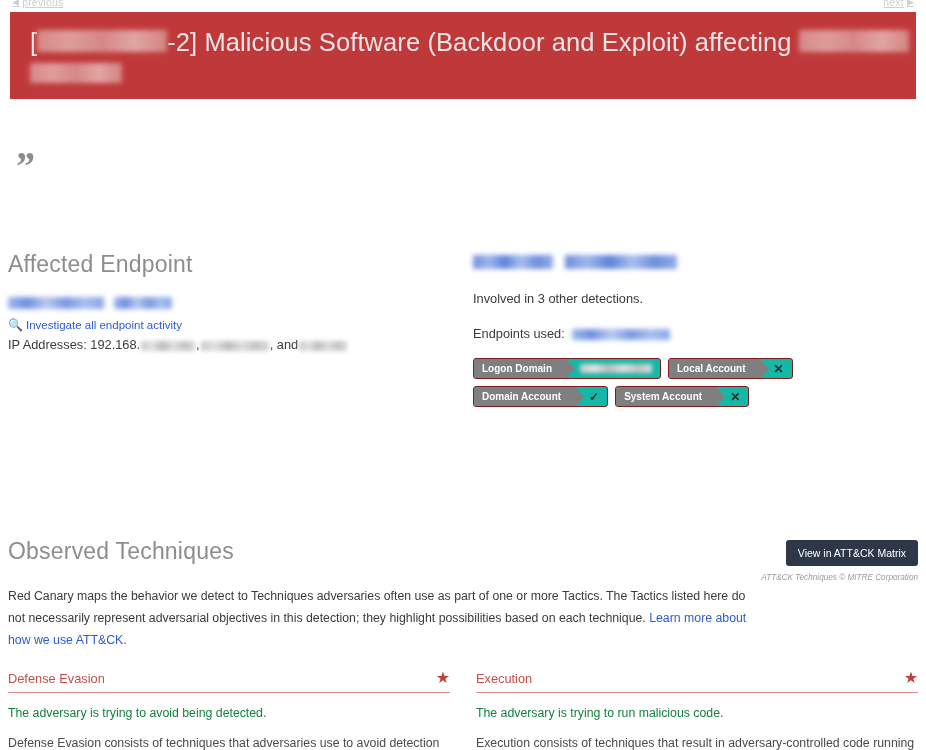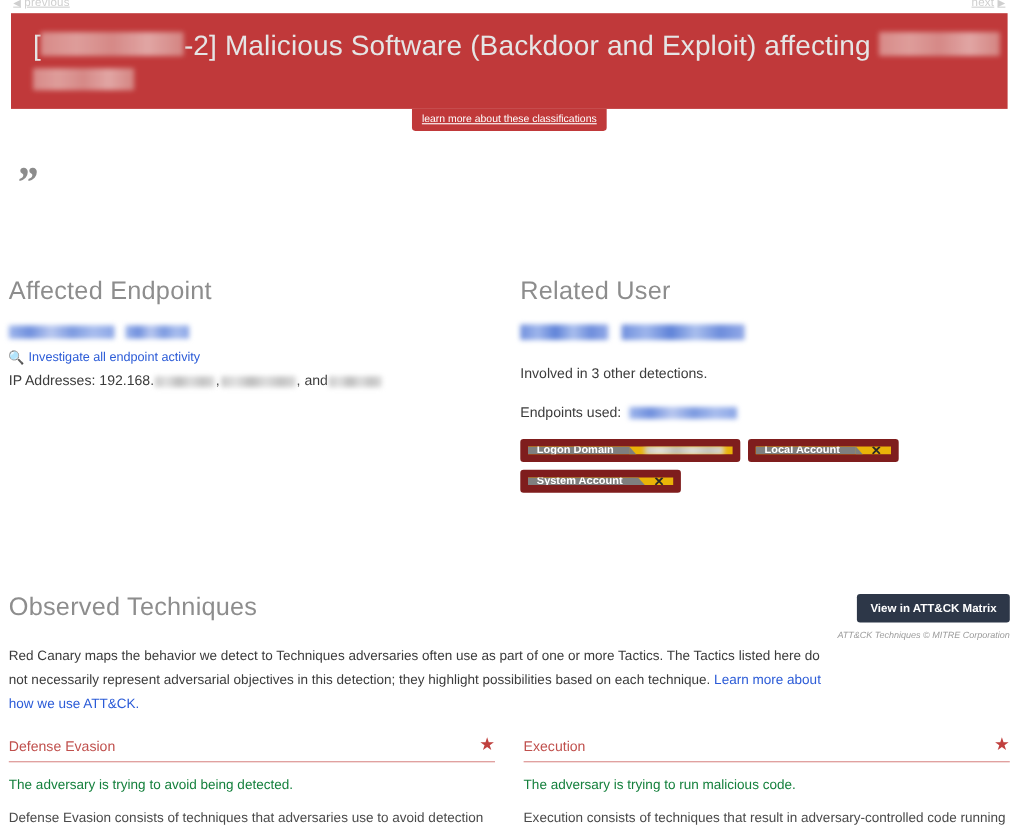--- a/index.html
+++ b/index.html
@@ -113,22 +113,22 @@
   .iplist { font-size: 12.8px; color: #3b3b3b; margin-top: 4px; }
   .iplist .redact { margin: 0 1px; }
 
   .involved { font-size: 12.8px; color: #3b3b3b; margin-top: 21px; }
   .endpoints-used { font-size: 12.8px; color: #3b3b3b; margin-top: 20px; }
 
   
   .chips { margin-top: 17px; display: flex; flex-wrap: wrap; gap: 7px; max-width: 380px; }
   .chip {
     display: inline-flex; align-items: stretch;
-    border: 7px solid #7f1d1d; border-radius: 3px;
-    background: #eab308; height: 21px; overflow: hidden;
+    border: 1px solid #7f1d1d; border-radius: 3px;
+    background: #14b8a6; height: 21px; overflow: hidden;
   }
   .chip-label {
     position: relative;
     background: #7f7f7f; color: #fff;
     font-size: 10px; font-weight: 700;
     display: flex; align-items: center;
     padding: 0 14px 0 8px;
     white-space: nowrap;
   }
   .chip-label::after {
@@ -148,21 +148,21 @@
   .chip-check { font-size: 12px; color: #2a2a2a; line-height: 1; }
 
   
   .obs { position: absolute; left: 8px; top: 538px; width: 910px; }
   .obs-head { display: flex; align-items: flex-start; justify-content: space-between; }
   .obs-title { font-size: 23px; font-weight: 300; color: #8d8d8d; letter-spacing:.2px; }
   .obs-right { text-align: right; padding-top: 2px; }
   .attck-btn {
     display: inline-block;
     background: #2d3748; color: #fff;
-    font-size: 10.5px; font-weight: 700;
+    font-size: 10.5px; font-weight: 400;
     padding: 7px 12px; border-radius: 3px;
     border: none; cursor: pointer;
     font-family: "Liberation Sans", sans-serif;
   }
   .attck-credit {
     font-size: 8.2px; color: #9b9b9b; font-style: italic; margin-top: 7px;
   }
   .obs-body {
     margin-top: 4px;
     font-size: 12.3px; color: #3b3b3b; line-height: 1.78;
@@ -204,21 +204,20 @@
     <div class="banner-title">
       <span>[</span><span class="redact rb" style="width:130px;height:22px;"></span><span>-2]</span>
       <span>Malicious Software (Backdoor and Exploit) affecting</span>
       <span class="redact rb" style="width:110px;height:22px;"></span>
     </div>
     <div class="banner-title banner-title-2">
       <span class="redact rb" style="width:92px;height:20px;"></span>
     </div>
   </div>
 
-  <a class="classif-tab" href="#">learn more about these classifications</a>
 
   <div class="quote-wrap">
     <span class="quote-mark">”</span>
   </div>
 
   <div class="col col-left">
     <h2 class="sec-title">Affected Endpoint</h2>
 
     <div>
       <span class="redact bl" style="width:96px;height:12px;"></span>
@@ -229,21 +228,20 @@
       <span class="mag-icon">🔍</span>
       <span class="lbl">Investigate all endpoint activity</span>
     </a>
 
     <div class="iplist">
       <span>IP Addresses: 192.168.</span><span class="redact gr" style="width:54px;height:10px;"></span><span>,</span><span class="redact gr" style="width:68px;height:10px;"></span><span>, and</span><span class="redact gr" style="width:48px;height:10px;"></span>
     </div>
   </div>
 
   <div class="col col-right">
-    <h2 class="sec-title">Related User</h2>
 
     <div>
       <span class="redact bl-strong" style="width:80px;height:14px;"></span>
       <span class="redact bl-strong" style="width:112px;height:14px;margin-left:8px;"></span>
     </div>
 
     <div class="involved">Involved in 3 other detections.</div>
 
     <div class="endpoints-used">
       <span>Endpoints used:</span>
@@ -257,20 +255,24 @@
         <span class="chip-value">
           <span class="redact gr"></span>
         </span>
       </div>
 
       <div class="chip">
         <span class="chip-label">Local Account</span>
         <span class="chip-value chip-x">✕</span>
       </div>
 
+      <div class="chip">
+        <span class="chip-label">Domain Account</span>
+        <span class="chip-value chip-check">✓</span>
+      </div>
 
       <div class="chip">
         <span class="chip-label">System Account</span>
         <span class="chip-value chip-x">✕</span>
       </div>
 
     </div>
   </div>
 
   <div class="obs">

